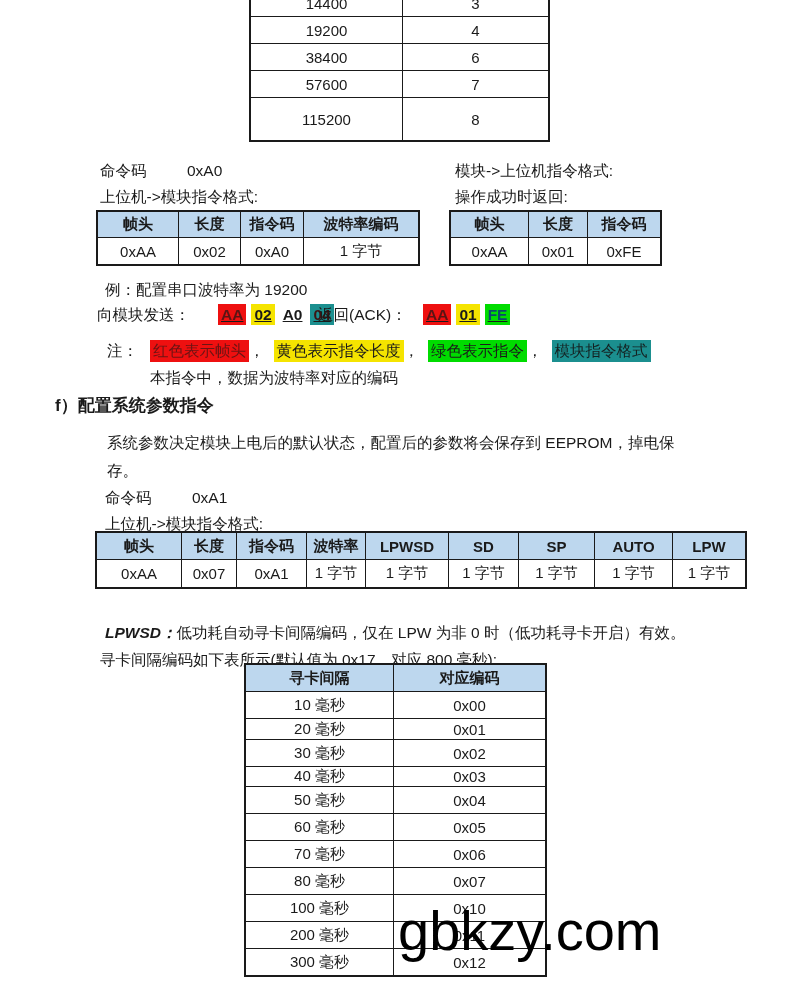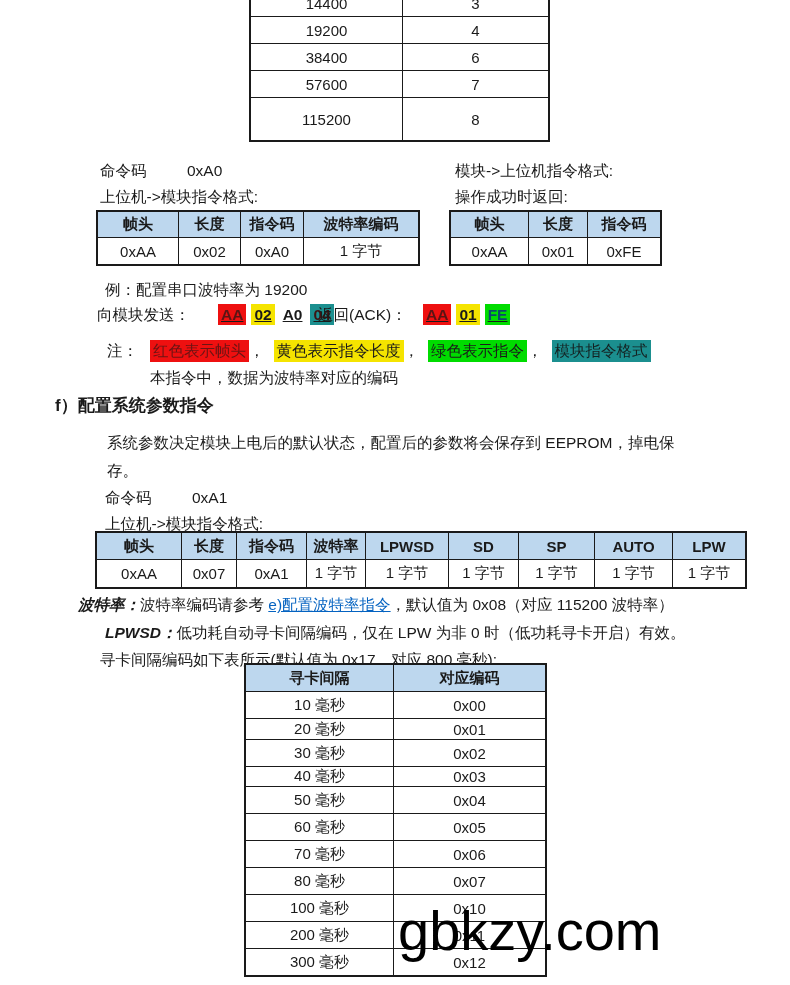--- a/index.html
+++ b/index.html
@@ -175,23 +175,20 @@
         <td>1 字节</td>
         <td>1 字节</td>
         <td>1 字节</td>
         <td>1 字节</td>
         <td>1 字节</td>
         <td>1 字节</td>
       </tr>
     </tbody>
   </table>
 
-  <span class="abs" style="left:78px; top:594px;">
-    <span class="bi">波特率：</span><span>波特率编码请参考 </span><span class="link">e)配置波特率指令</span><span>，默认值为 0x08（对应 115200 波特率）</span>
-  </span>
   <span class="abs" style="left:105px; top:622px;">
     <span class="bi">LPWSD：</span><span>低功耗自动寻卡间隔编码，仅在 LPW 为非 0 时（低功耗寻卡开启）有效。</span>
   </span>
   <span class="abs" style="left:100px; top:649px;">寻卡间隔编码如下表所示(默认值为 0x17，对应 800 毫秒):</span>
 
   <table class="doc-table" style="left:245px; top:664px; width:300px;">
     <colgroup>
         <col style="width:148px">
         <col style="width:152px">
       </colgroup>

